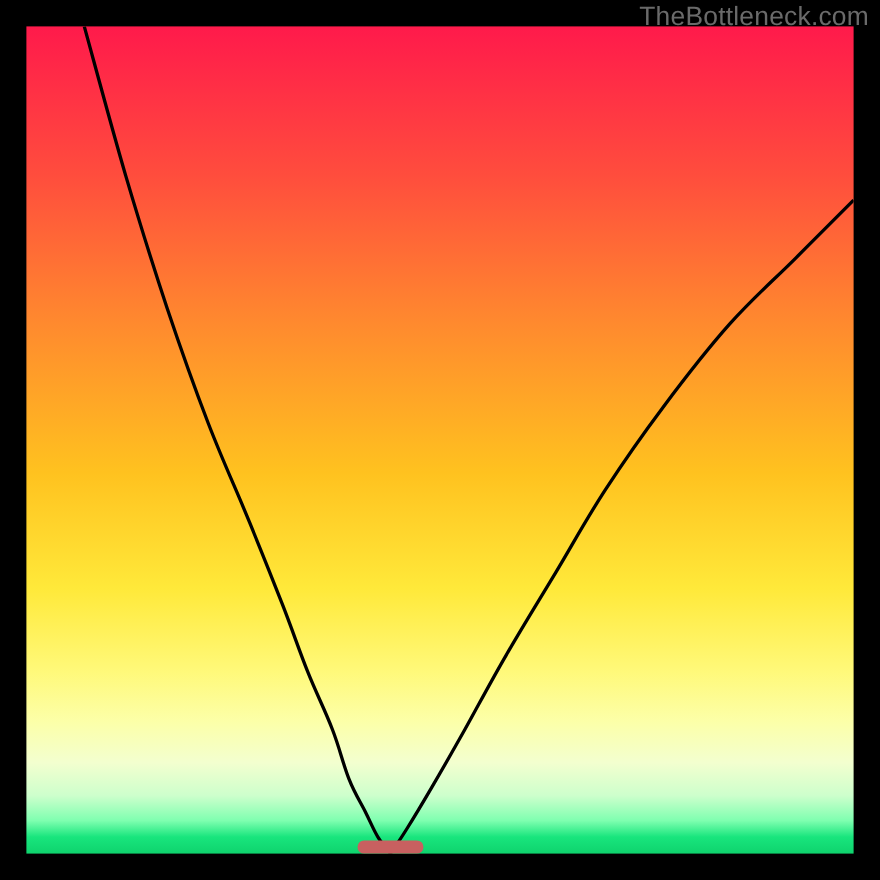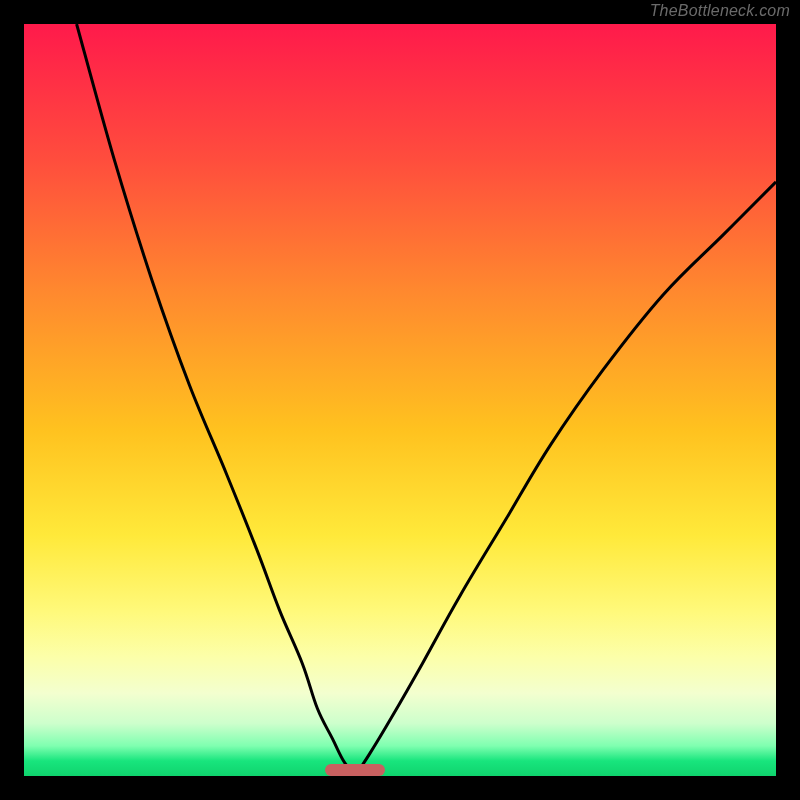--- a/index.html
+++ b/index.html
@@ -50,24 +50,23 @@
     position: absolute;
     height: 12px;
     border-radius: 6px;
     background: #c86060;
   }
   .watermark {
     position: absolute;
     top: 2px;
     right: 10px;
     color: #6a6a6a;
-    font-size: 16px;
+    font-size: 24px;
     letter-spacing: 0.2px;
     user-select: none;
-    font-style: italic;
   }
 </style>
 </head>
 <body>
 
 <div class="frame">
   <div class="plot">
     <svg class="curve-svg" viewBox="0 0 752 752" preserveAspectRatio="none">
       <path fill="none" stroke="#000" stroke-width="3" d="M 52.6 0.0 C 59.4 24.4, 76.7 89.3, 90.2 135.4 C 103.8 181.4, 114.3 215.1, 127.8 255.7 C 141.4 296.3, 151.9 325.8, 165.4 361.0 C 179.0 396.2, 190.9 421.4, 203.0 451.2 C 215.2 481.0, 223.6 502.0, 233.1 526.4 C 242.6 550.8, 247.6 566.3, 255.7 586.6 C 263.8 606.9, 271.5 621.6, 278.2 639.2 C 285.0 656.8, 287.9 670.8, 293.3 684.3 C 298.7 697.9, 303.6 704.9, 308.3 714.4 C 313.1 723.9, 315.5 730.2, 319.6 737.0 C 323.7 743.7, 328.8 749.3, 330.9 752.0" id="path-left"></path>
       <path fill="none" stroke="#000" stroke-width="3" d="M 330.9 752.0 C 333.6 747.9, 339.2 740.3, 345.9 729.4 C 352.7 718.6, 359.0 708.1, 368.5 691.8 C 378.0 675.6, 386.4 660.9, 398.6 639.2 C 410.7 617.5, 421.3 597.2, 436.2 571.5 C 451.0 545.8, 465.0 523.4, 481.3 496.3 C 497.5 469.2, 508.8 448.2, 526.4 421.1 C 544.0 394.0, 558.7 373.0, 579.0 345.9 C 599.3 318.8, 617.5 295.1, 639.2 270.7 C 660.9 246.4, 679.1 230.9, 699.4 210.6 C 719.7 190.3, 742.5 167.4, 752.0 157.9" id="path-right"></path>

